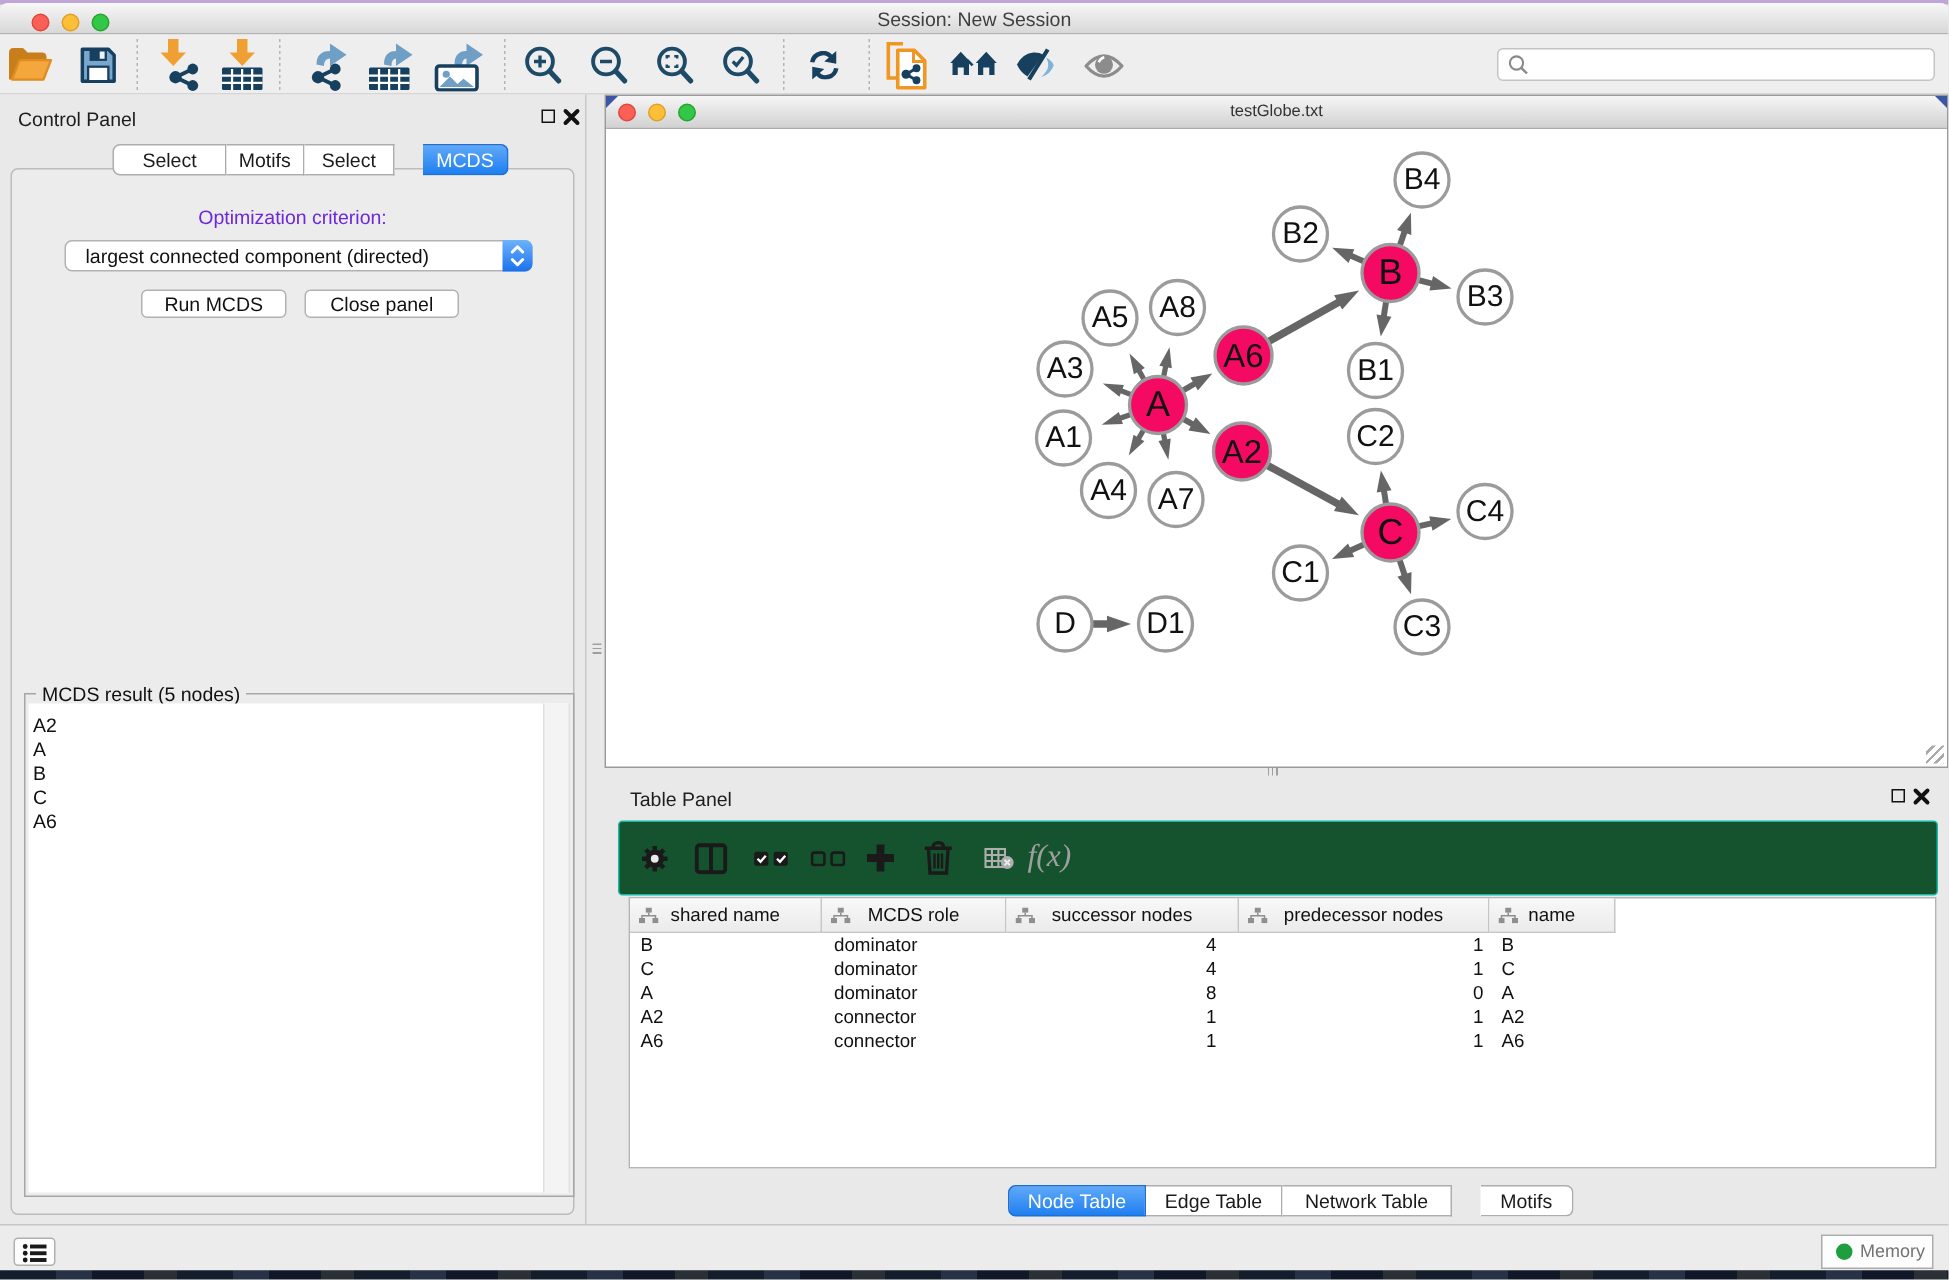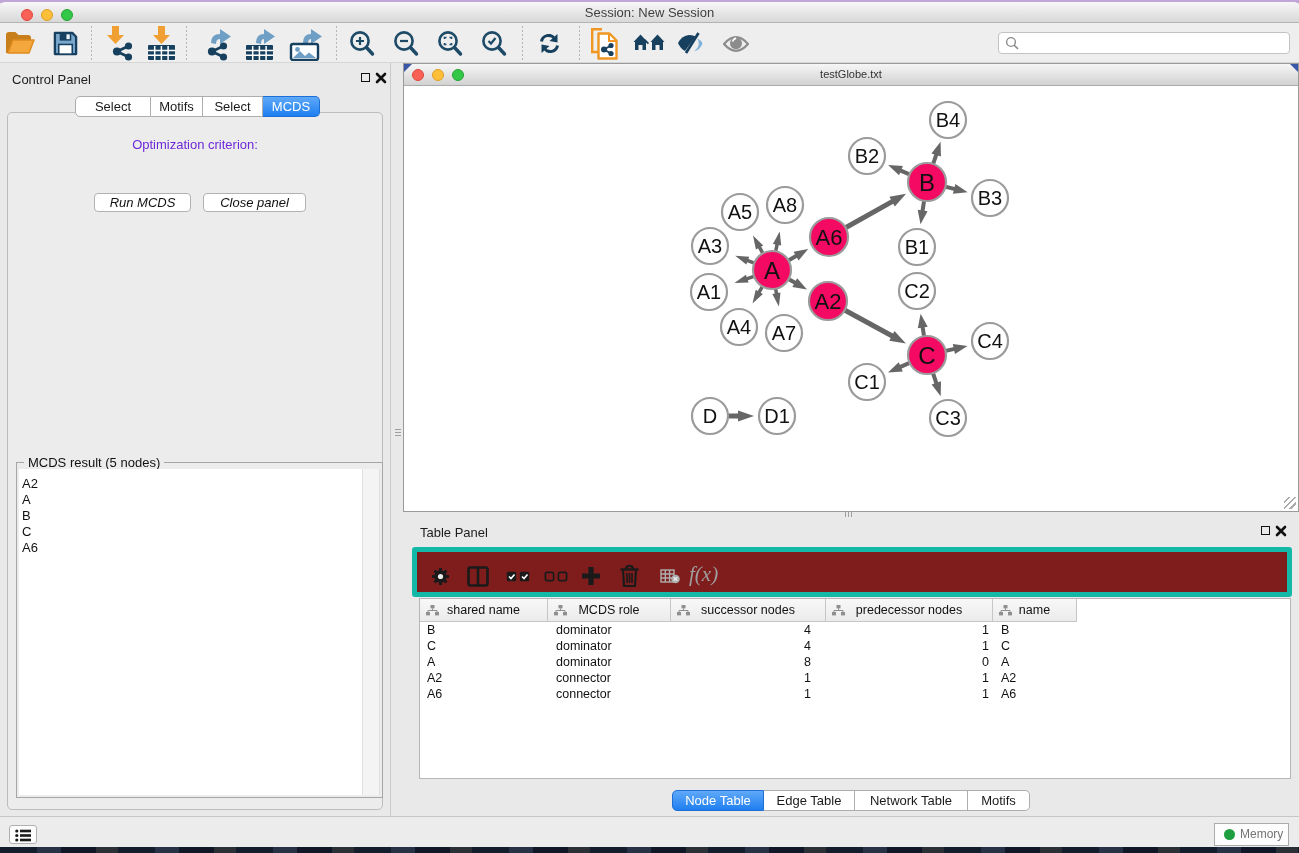--- a/index.html
+++ b/index.html
@@ -17,42 +17,42 @@
 #toolbar { left:0; top:23px; width:1299px; height:40px; background:#eeeeee; border-bottom:1px solid #d6d6d6; }
 .tsep { position:absolute; top:3px; height:34px; width:1px; background-image:linear-gradient(#b5b5b5 50%, rgba(0,0,0,0) 50%); background-size:1px 4px; }
 #searchbox { position:absolute; left:998px; top:9px; width:292px; height:22px; background:#fff; border:1px solid #c3c3c3; border-radius:4px; }
 
 #cpanel { left:0; top:63px; width:391px; height:753px; background:#e9e9e9; border-right:1px solid #c9c9c9; }
 #cpanel .ptitle { position:absolute; left:12px; top:9px; font-size:13px; color:#1d1d1d; }
 .winbtn-sq { position:absolute; width:9px; height:9px; border:1.5px solid #111; }
 .seg { position:absolute; display:flex; height:21px; font-size:13px; z-index:3; }
 .seg .sg { background:#fff; border:1px solid #adadad; border-left:none; color:#1a1a1a; display:flex; align-items:center; justify-content:center; }
 .seg .sg:first-child { border-left:1px solid #adadad; border-radius:5px 0 0 5px; }
-.seg .sg:last-child { border-radius:0 5px 5px 0; }
+.seg .sg:last-child { border-radius:0 5px 5px 0;margin-left:19px; }
 .seg .sg.sel { background:linear-gradient(#5fa9f8,#1f7ff0); border-color:#1b6fd6; color:#fff; }
 #tabpane { position:absolute; left:7px; top:49px; width:376px; height:698px; background:#ececec; border:1px solid #bcbcbc; border-radius:5px; }
 #optlabel { position:absolute; left:0; width:100%; top:24px; text-align:center; font-size:13px; color:#6d28d9; }
 #combo { position:absolute; left:35px; top:47px; width:312px; height:21px; background:#fff; border:1px solid #b2b2b2; border-radius:5px; font-size:13px; color:#111; line-height:19px; padding-left:13px; }
 #combo .spin { position:absolute; right:-1px; top:-1px; width:20px; height:21px; border-radius:0 5px 5px 0; background:linear-gradient(#6db3fa,#1a71ee); }
-.btn { position:absolute; height:19px; background:#fff; border:1px solid #b2b2b2; border-radius:4px; font-size:13px; color:#111; text-align:center; line-height:17px;font-style:italic; }
+.btn { position:absolute; height:19px; background:#fff; border:1px solid #b2b2b2; border-radius:4px; font-size:13px; color:#111; text-align:center; line-height:17px; }
 #groupbox { position:absolute; left:8px; top:349px; width:367px; height:336px; border:1px solid #a6a6a6; }
 #grouplabel { position:absolute; left:7px; top:-8px; background:#ececec; padding:0 4px; font-size:13px; color:#111; }
 #mcdslist { position:absolute; left:2px; top:6px; width:361px; height:326px; background:#fff; font-size:13px; color:#111; padding-top:7px; }
 #mcdslist div { padding-left:3px; height:16px; line-height:16px; }
 #mcdsscroll { position:absolute; right:2px; top:6px; width:18px; height:326px; background:#f4f4f4; border-left:1px solid #e0e0e0; border-right:1px solid #e0e0e0; }
 
 #netwin { left:403px; top:63px; width:896px; height:449px; border:1px solid #9a9a9a; background:#fff; }
 #nettitle { position:absolute; left:0; top:0; width:100%; height:22px; background:linear-gradient(#f6f6f6,#d2d2d2); border-bottom:1px solid #ababab; }
 #nettitle .title { position:absolute; left:0; right:0; top:4px; text-align:center; font-size:11px; color:#333; }
 #netresize { position:absolute; right:2px; bottom:2px; width:12px; height:12px;
   background:repeating-linear-gradient(135deg, rgba(0,0,0,0) 0 3px, #aaa 3px 4.5px); }
 
 #tpanel { left:403px; top:516px; width:896px; height:300px; background:#e9e9e9; }
 #tpanel .ptitle { position:absolute; left:17px; top:9px; font-size:13px; color:#1d1d1d; }
-#ttoolbar { position:absolute; left:9px; top:31px; width:880px; height:50px; background:#7f1d1d; border:5px solid #14b8a6; border-radius:3px;text-decoration:underline; }
+#ttoolbar { position:absolute; left:9px; top:31px; width:880px; height:50px; background:#14532d; border:1px solid #14b8a6; border-radius:3px;text-decoration:underline; }
 #ttable { position:absolute; left:16px; top:82px; width:872px; height:181px; background:#fff; border:1px solid #b5b5b5; }
 .thead { position:absolute; top:0; height:23px; background:linear-gradient(#f8f8f8,#ebebeb); border-right:1px solid #c6c6c6; border-bottom:1px solid #c6c6c6; font-size:12.5px; color:#111; text-align:center; line-height:23px; }
 .trow { position:absolute; height:16px; font-size:12.5px; color:#111; line-height:16px; }
 .num { text-align:right; }
 
 
 #statusbar { left:0; top:816px; width:1299px; height:31px; background:#ececec; border-top:1px solid #c6c6c6; }
 #menubtn { position:absolute; left:9px; top:8px; width:28px; height:19px; background:#fdfdfd; border:1px solid #b0b0b0; border-radius:3px; }
 #membtn { position:absolute; left:1214px; top:6px; width:75px; height:23px; background:#fdfdfd; border:1px solid #ababab; font-size:12px; color:#737373; line-height:21px; }
 #membtn .dot { display:inline-block; width:11px; height:11px; border-radius:50%; background:#1e9e3e; margin:0 5px 0 9px; vertical-align:-1.5px; }
@@ -199,20 +199,26 @@
     <path d="M2 2 L10 10 M10 2 L2 10" stroke="#111" stroke-width="2.6" stroke-linecap="round"></path>
   </svg>
   <div class="seg" style="left:75px;top:33px;">
     <div class="sg" style="width:76px">Select</div>
     <div class="sg" style="width:52px">Motifs</div>
     <div class="sg" style="width:60px">Select</div>
     <div class="sg sel" style="width:57px">MCDS</div>
   </div>
   <div id="tabpane">
     <div id="optlabel">Optimization criterion:</div>
+    <div id="combo">largest connected component (directed)
+      <div class="spin"><svg width="20" height="21" viewBox="0 0 20 21">
+        <path d="M6.5 8 L10 4.5 L13.5 8" stroke="#fff" stroke-width="2" fill="none" stroke-linecap="round" stroke-linejoin="round"></path>
+        <path d="M6.5 13 L10 16.5 L13.5 13" stroke="#fff" stroke-width="2" fill="none" stroke-linecap="round" stroke-linejoin="round"></path>
+      </svg></div>
+    </div>
     <div class="btn" style="left:86px;top:80px;width:97px;">Run MCDS</div>
     <div class="btn" style="left:195px;top:80px;width:103px;">Close panel</div>
     <div id="groupbox">
       <div id="grouplabel">MCDS result (5 nodes)</div>
       <div id="mcdslist">
         <div>A2</div>
           <div>A</div>
           <div>B</div>
           <div>C</div>
           <div>A6</div>

